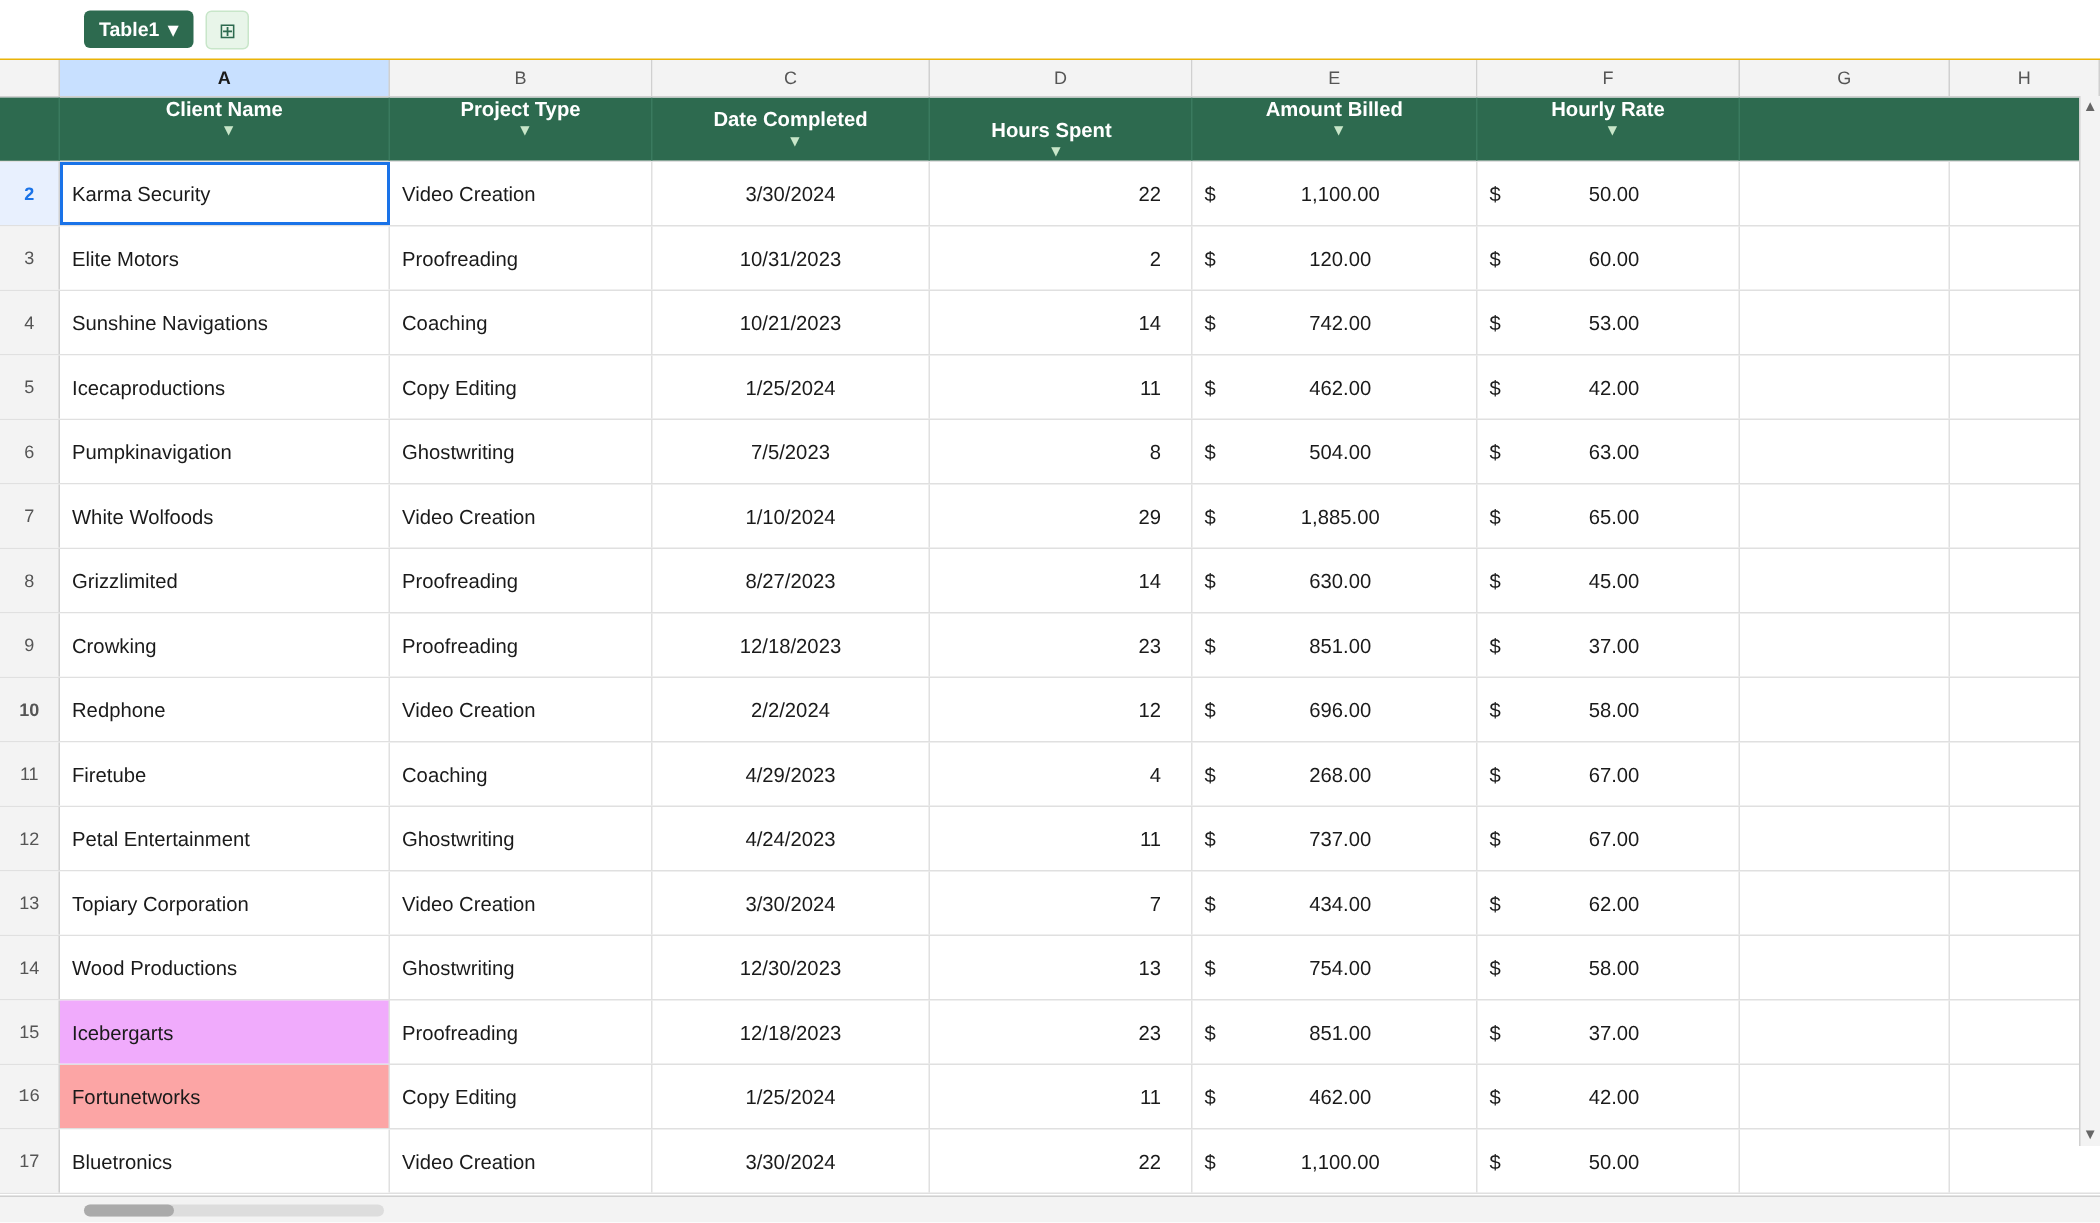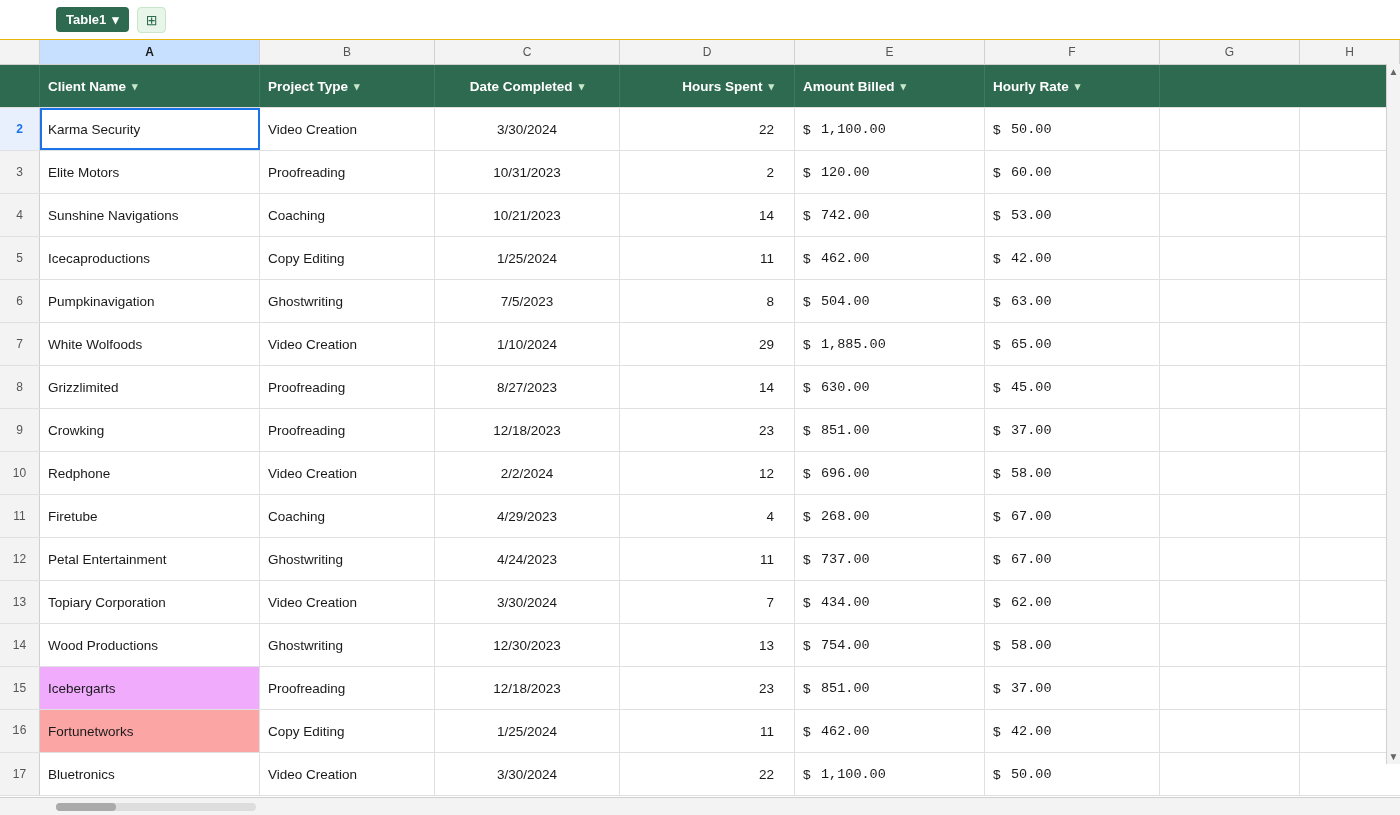--- a/index.html
+++ b/index.html
@@ -145,38 +145,38 @@
     .header-cell {
       height: 42px;
       display: flex;
       align-items: center;
       padding: 0 8px;
       border-right: 1px solid #3a7a5f;
       font-size: 13.5px;
       font-weight: 600;
       color: #fff;
       white-space: nowrap;
+      flex-direction: column;
     }
 
     .header-cell .dropdown-icon {
       margin-left: 6px;
       font-size: 11px;
       color: #c8e6c9;
     }
 
     .dollar-sign {
       min-width: 18px;
       color: #1a1a1a;
     }
 
     .amount-val {
-      text-align: left;
+      text-align: center;
       flex: 1;
       padding-right: 10px;
-      font-family: Liberation Mono, monospace;
     }
 
     
     .selected-cell {
       outline: 2px solid #1a73e8;
       outline-offset: -2px;
       z-index: 1;
       position: relative;
     }
 
@@ -415,21 +415,21 @@
       <span class="amount-val">851.00</span>
     </div>
     <div class="cell cell-f">
       <span class="dollar-sign">$</span>
       <span class="amount-val">37.00</span>
     </div>
     <div class="cell cell-g"></div>
     <div class="cell cell-h" style="border-right:none;"></div>
   </div>
         <div class="grid-row">
-    <div class="row-num" style="background:#f3f3f3; color:#555; font-weight:400;">10</div>
+    <div class="row-num" style="background:#f3f3f3; color:#555; font-weight:700;">10</div>
     <div class="cell cell-a" style="background:#fff;">Redphone</div>
     <div class="cell cell-b">Video Creation</div>
     <div class="cell cell-c">2/2/2024</div>
     <div class="cell cell-d">12</div>
     <div class="cell cell-e">
       <span class="dollar-sign">$</span>
       <span class="amount-val">696.00</span>
     </div>
     <div class="cell cell-f">
       <span class="dollar-sign">$</span>

